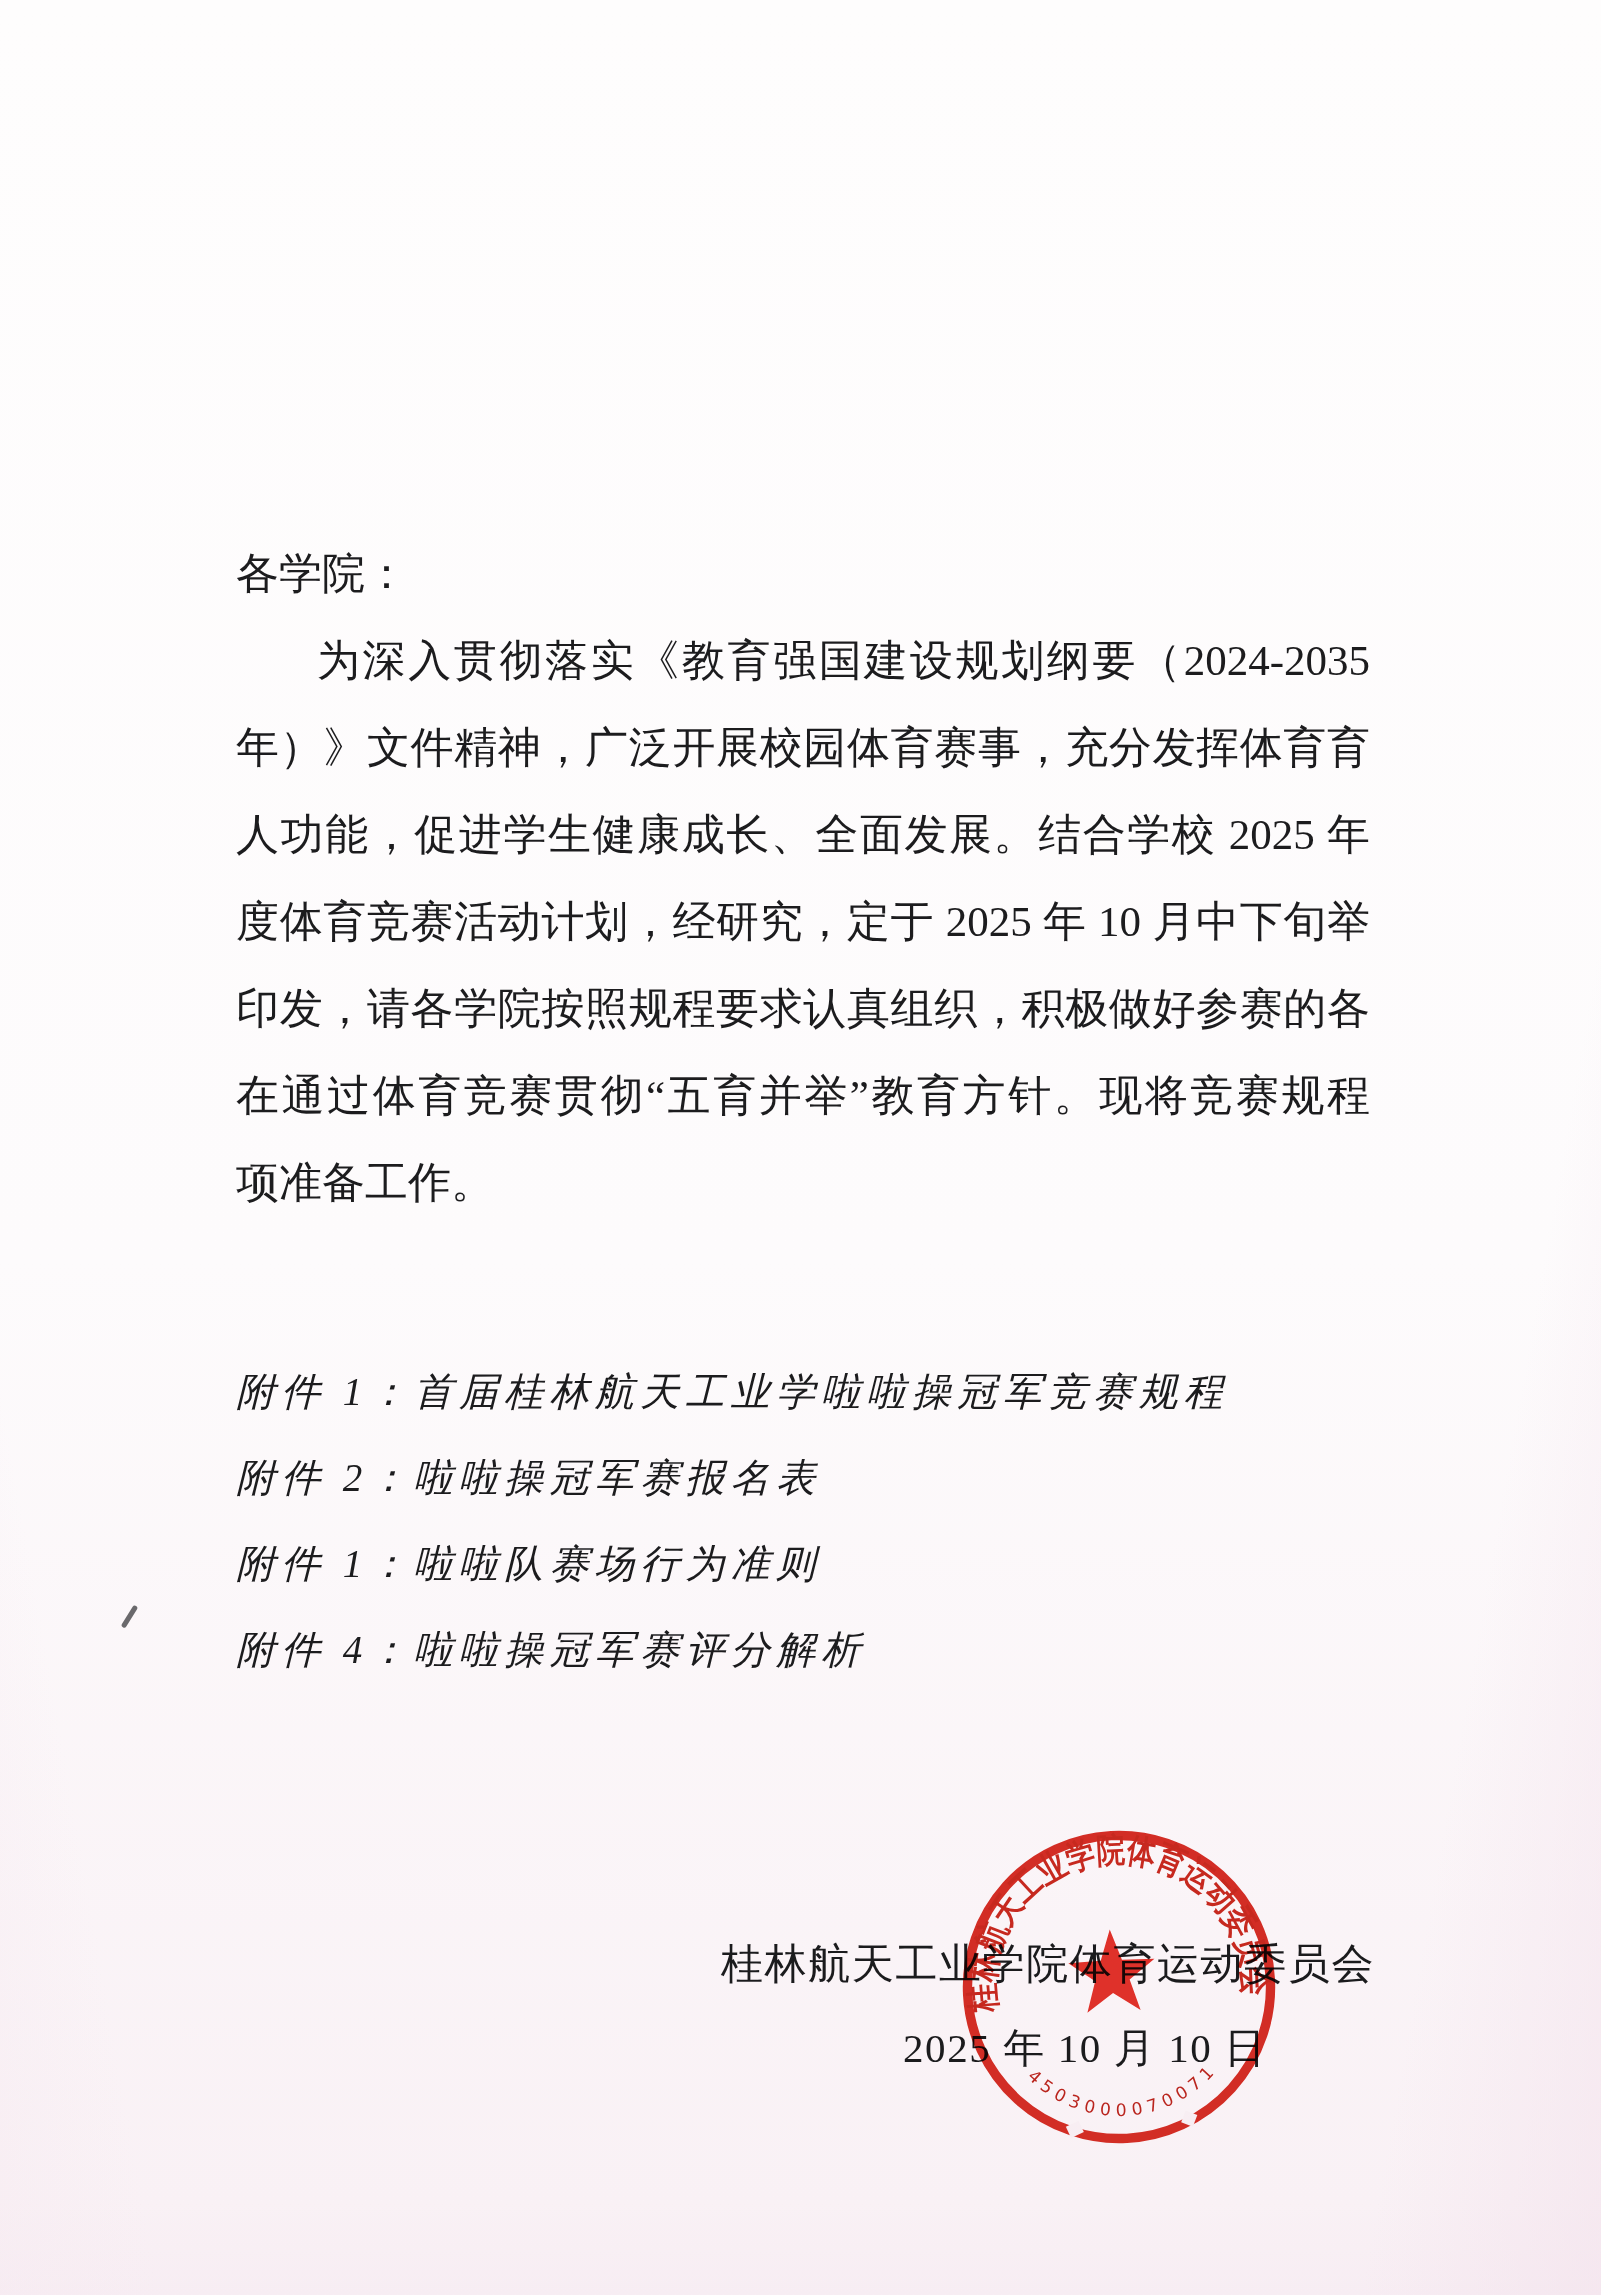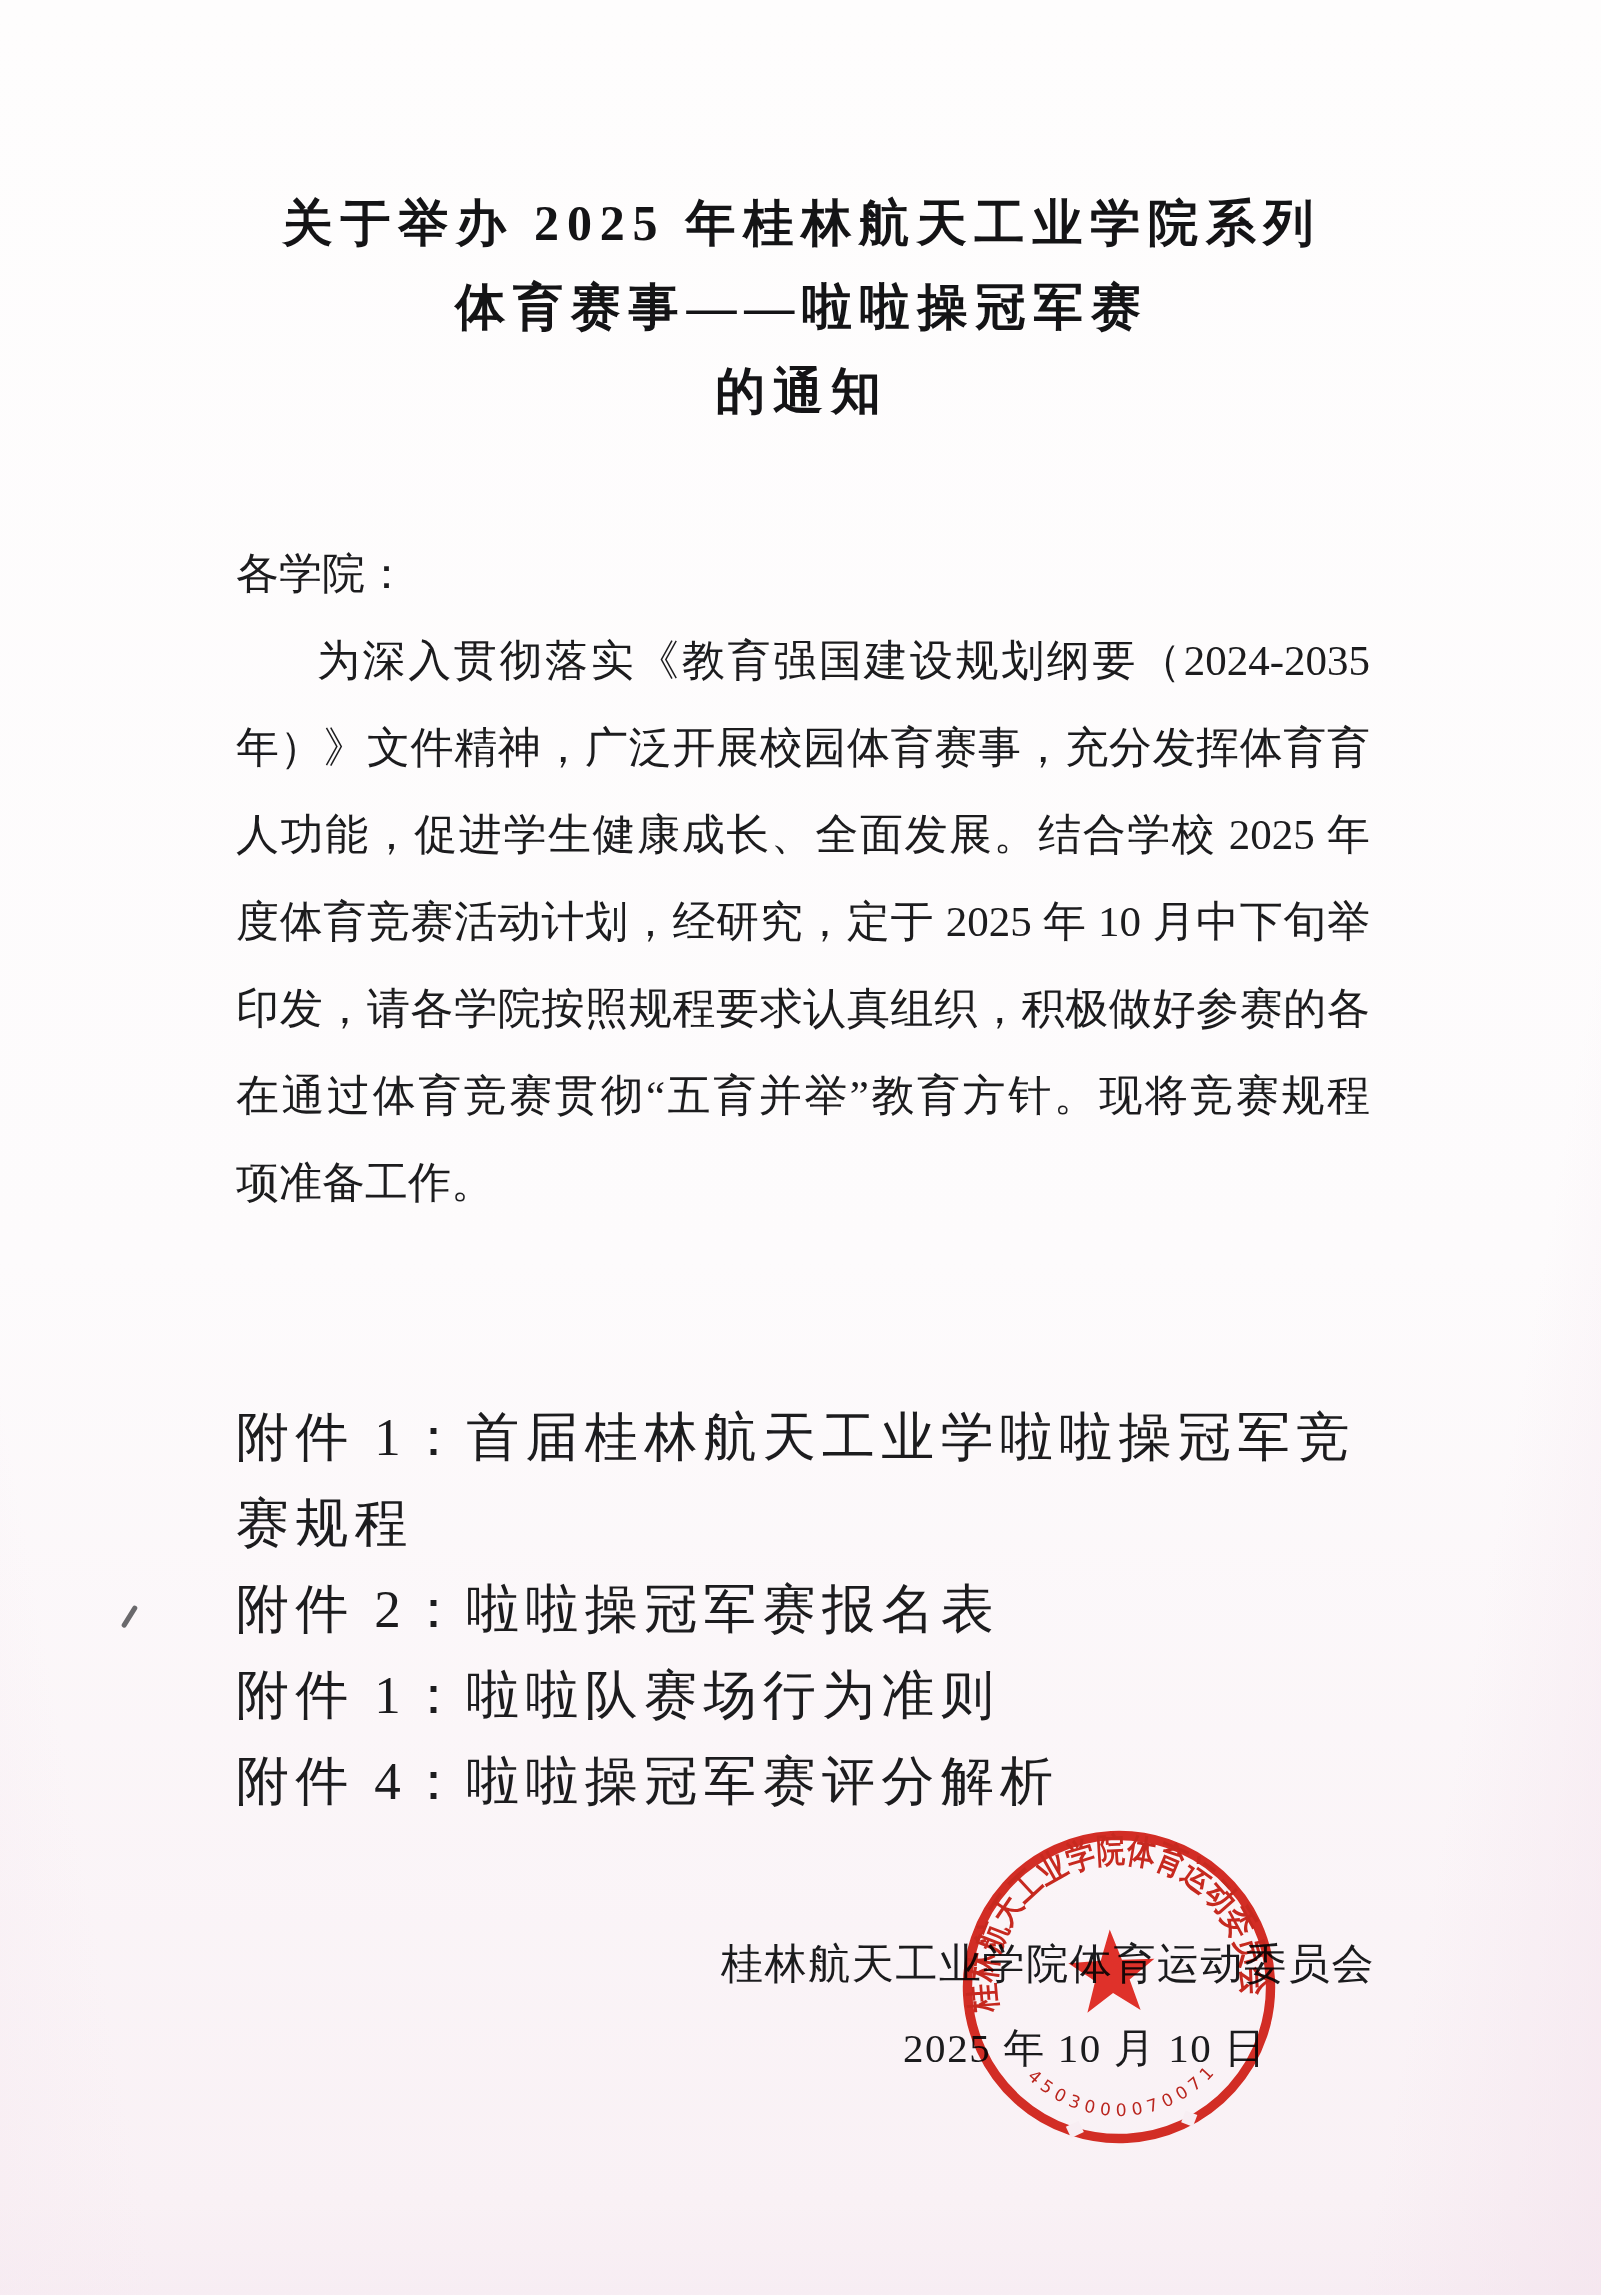--- a/index.html
+++ b/index.html
@@ -49,26 +49,27 @@
   .body-line.just {
     text-align: justify;
     text-align-last: justify;
   }
   .body-line.indent { text-indent: 81px; }
 
   
   .attachments-block {
     position: absolute;
     left: 236px;
-    top: 1394px;
+    top: 1349px;
     width: 1173px;
-    font-size: 53px;
+    font-size: 39px;
     line-height: 86px;
     letter-spacing: 6.3px;
     color: #1c1c1e;
+    font-style: italic;
   }
 
   
   .signature-org {
     position: absolute;
     left: 721px;
     top: 1936px;
     font-size: 42px;
     letter-spacing: 1.6px;
     color: #1b1b1d;
@@ -119,25 +120,20 @@
     border-radius: 3.1px;
     transform: rotate(32deg);
     opacity: 0.75;
   }
 </style>
 </head>
 <body>
 
 <div class="page">
 
-  <div class="title-block">
-    <div>关于举办 2025 年桂林航天工业学院系列</div>
-    <div>体育赛事——啦啦操冠军赛</div>
-    <div>的通知</div>
-  </div>
 
   <div class="body-block">
     <div class="body-line">各学院：</div>
     <div class="body-line just indent">为深入贯彻落实《教育强国建设规划纲要（2024-2035</div>
     <div class="body-line just">年）》文件精神，广泛开展校园体育赛事，充分发挥体育育</div>
     <div class="body-line just">人功能，促进学生健康成长、全面发展。结合学校 2025 年</div>
     <div class="body-line just">度体育竞赛活动计划，经研究，定于 2025 年 10 月中下旬举</div>
     <div class="body-line just">印发，请各学院按照规程要求认真组织，积极做好参赛的各</div>
     <div class="body-line just">在通过体育竞赛贯彻“五育并举”教育方针。现将竞赛规程</div>
     <div class="body-line">项准备工作。</div>

